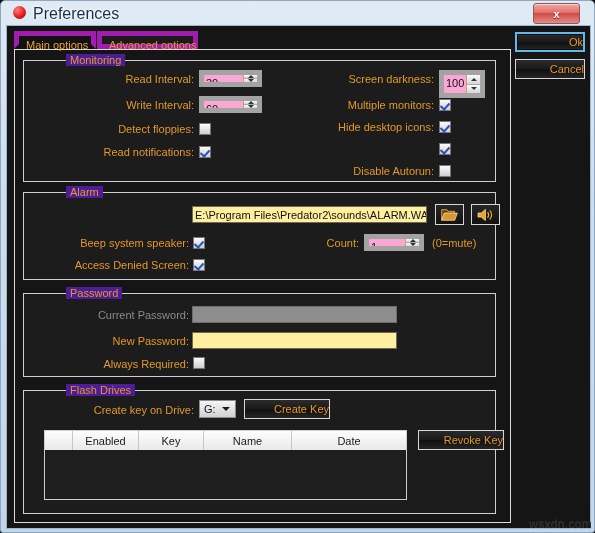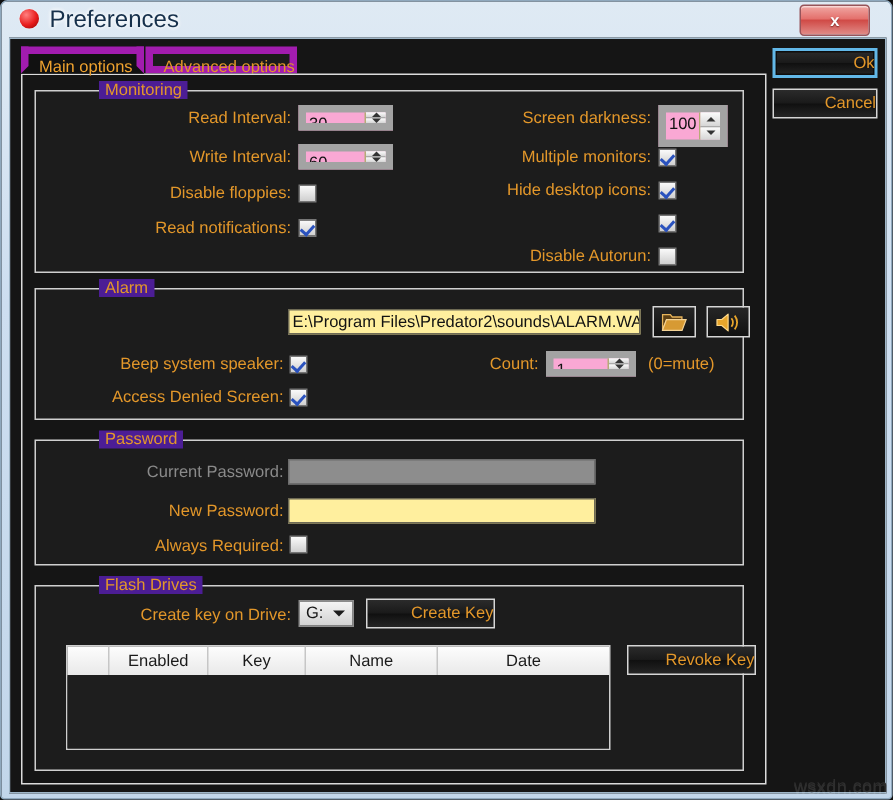--- a/index.html
+++ b/index.html
@@ -314,21 +314,21 @@
           <div class="btns">
             <div>
                 <i class="arrow-up"></i>
               </div>
             <div>
                 <i class="arrow-dn"></i>
               </div>
           </div>
         </div>
 
-        <div class="lbl" style="left:20px;top:62px;width:150px;">Disable floppies:</div>
+        <div class="lbl" style="left:20px;top:62px;width:150px;">Detect floppies:</div>
         <div class="cbx" style="left:175px;top:62px;"></div>
 
         <div class="lbl" style="left:10px;top:85px;width:160px;">Read notifications:</div>
         <div class="cbx checked" style="left:175px;top:85px;"></div>
 
         <div class="lbl" style="left:250px;top:12px;width:160px;">Screen darkness:</div>
         <div class="spin" style="left:415px;top:9px;width:46px;height:28px;">
           <div class="val">100</div>
           <div class="btns">
             <div>

